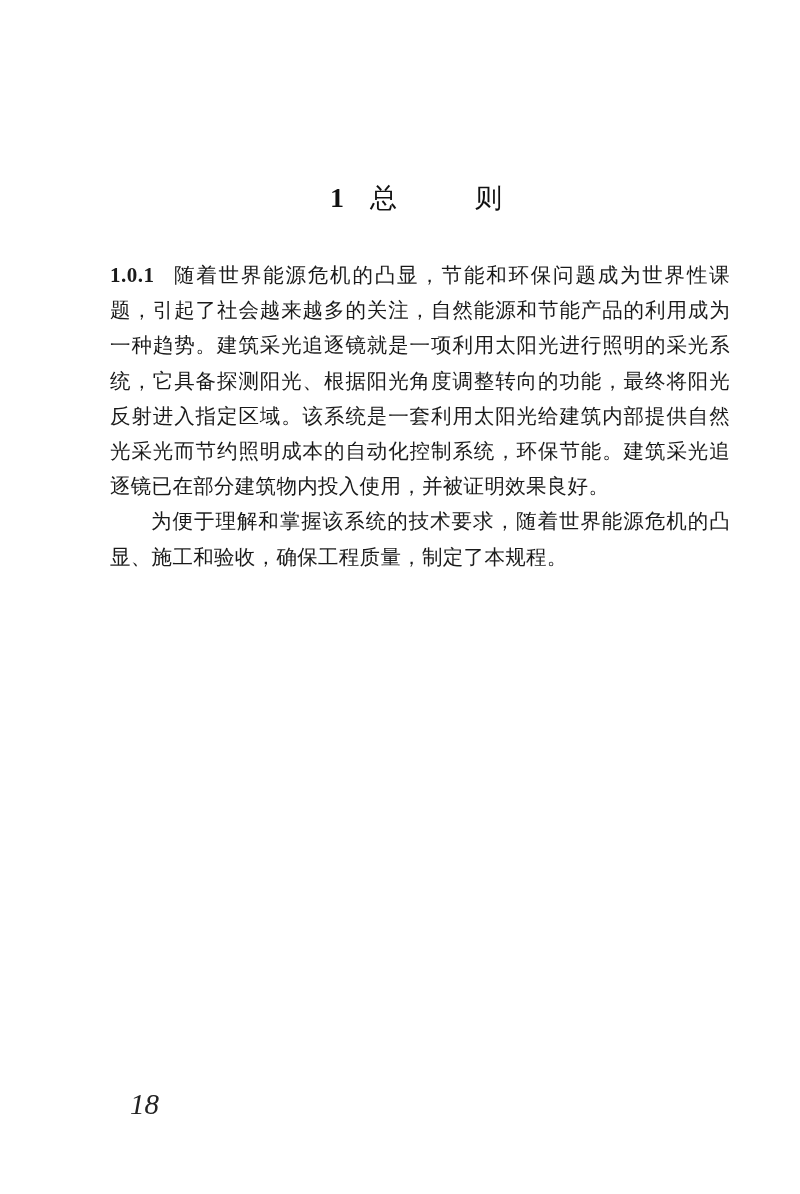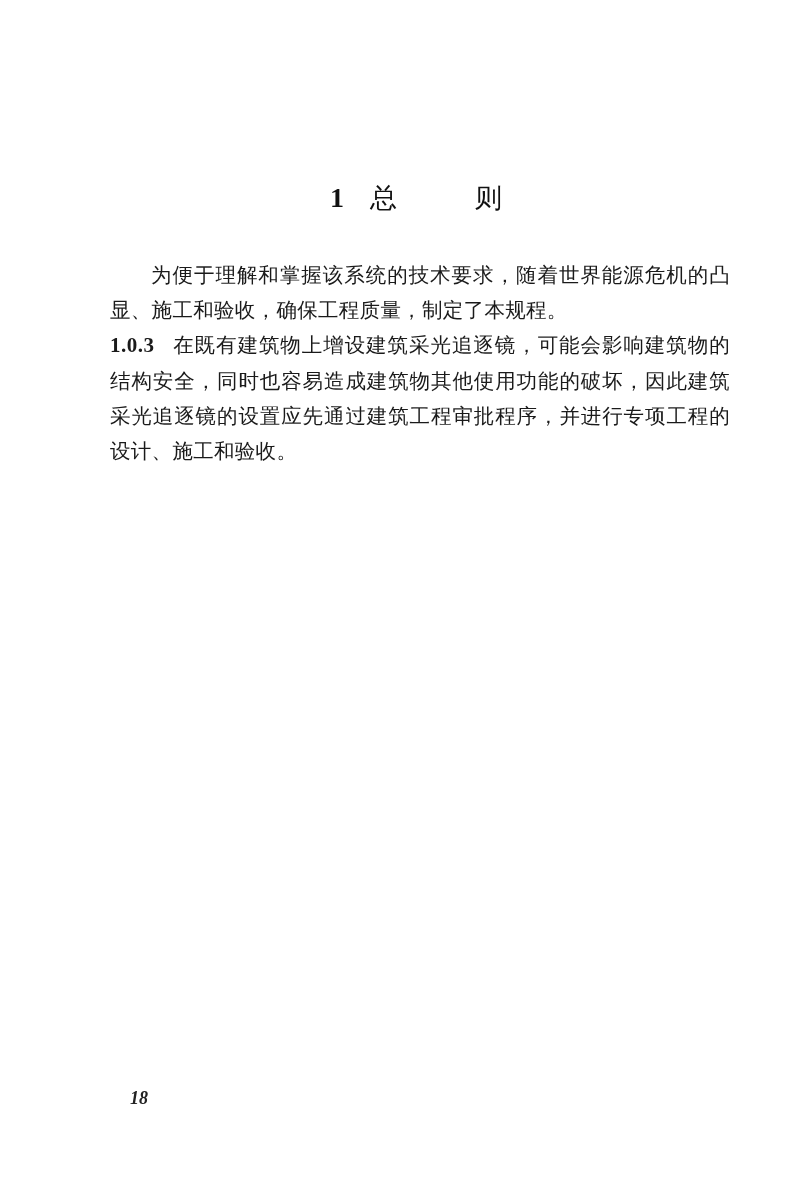--- a/index.html
+++ b/index.html
@@ -62,39 +62,38 @@
     }
     .indent {
       text-indent: 41px;
     }
     .page-number {
       position: absolute;
       left: 114px;
       top: 1088px;
       font-family: "Liberation Serif", serif;
       font-style: italic;
-      font-size: 18px;
+      font-size: 29px;
       color: #222;
-      font-weight: bold;
     }
   </style>
 </head>
 <body>
 
 <div class="page">
 
   <div class="chapter-title">
     <span class="num">1</span><span class="w1">总</span><span>则</span>
   </div>
 
   <div class="body-text">
 
+    <p><span class="clause-no">1.0.1</span><span>随着世界能源危机的凸显，节能和环保问题成为世界性课题，引起了社会越来越多的关注，自然能源和节能产品的利用成为一种趋势。建筑采光追逐镜就是一项利用太阳光进行照明的采光系统，它具备探测阳光、根据阳光角度调整转向的功能，最终将阳光反射进入指定区域。该系统是一套利用太阳光给建筑内部提供自然光采光而节约照明成本的自动化控制系统，环保节能。建筑采光追逐镜已在部分建筑物内投入使用，并被证明效果良好。</span></p>
 
     <p class="indent">为便于理解和掌握该系统的技术要求，随着世界能源危机的凸显、施工和验收，确保工程质量，制定了本规程。</p>
 
 
-    <p><span class="clause-no">1.0.3</span><span>在既有建筑物上增设建筑采光追逐镜，可能会影响建筑物的结构安全，同时也容易造成建筑物其他使用功能的破坏，因此建筑采光追逐镜的设置应先通过建筑工程审批程序，并进行专项工程的设计、施工和验收。</span></p>
 
   </div>
 
   <div class="page-number">18</div>
 
 </div>
 
 </body></html>

